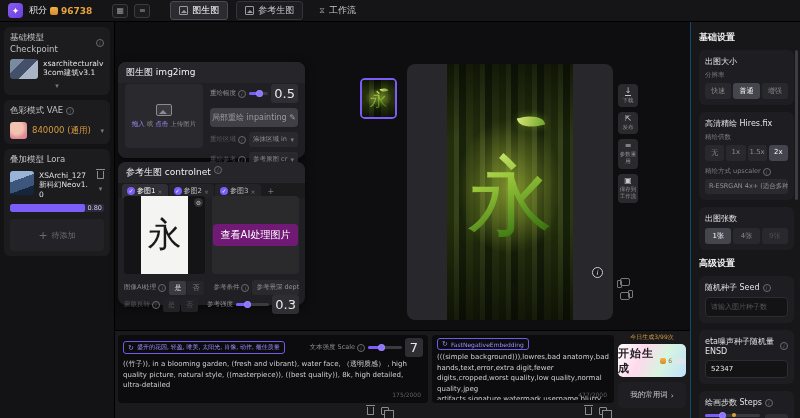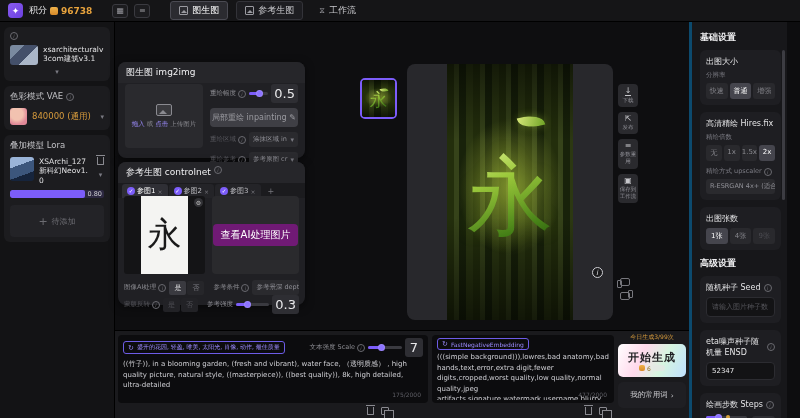--- a/index.html
+++ b/index.html
@@ -120,28 +120,28 @@
   .p-text { flex:1; font-size:7px; line-height:1.5; color:#cfcfd4; overflow:hidden; position:relative; }
   .counter { position:absolute; right:2px; bottom:1px; font-size:6px; color:#5f5f66; }
   .p-foot { position:absolute; display:flex; gap:7px; align-items:center; }
   .p-foot.f-pos { left:252px; top:76px; }
   .p-foot.f-neg { left:470px; top:76px; }
   .copy-ic { width:8px; height:8px; border:1px solid #8a8a90; border-radius:1px; position:relative; display:inline-block; }
   .copy-ic::before { content:""; position:absolute; left:2px; top:2px; width:8px; height:8px; border:1px solid #8a8a90; background:#1a1a1d; }
 
   .gen { position:absolute; left:503px; top:2px; width:68px; }
   .quota { font-size:6px; color:#d79b3c; text-align:center; margin-bottom:2px; white-space:nowrap; }
-  .gen-btn { width:100%; height:33px; border-radius:5px; background:linear-gradient(115deg,#ffffff 0%,#ffd9ec 35%,#d6f5e0 65%,#bfe0ff 100%); display:flex; flex-direction:column; align-items:center; justify-content:center; }
+  .gen-btn { width:100%; height:33px; border-radius:5px; background:linear-gradient(115deg,#ffffff 0%,#ffd9ec 35%,#d6f5e0 65%,#bfe0ff 100%); display:flex; flex-direction:row; align-items:center; justify-content:center; }
   .gen-btn b { color:#1c1c1f; font-size:11px; font-weight:bold; letter-spacing:1px; }
   .gen-cost { display:flex; align-items:center; gap:2px; font-size:6px; color:#8c6a20; }
   .gen-pill { width:12px; height:6px; border-radius:3px; background:#e5e5e5aa; display:inline-block; }
   .fav { margin-top:5px; background:#1f1f23; border-radius:5px; height:26px; display:flex; align-items:center; justify-content:center; gap:3px; font-size:7.5px; color:#c8c8cc; }
 
   
-  .rsb { position:absolute; top:0; right:13px; width:98px; bottom:0; background:#17171a; border-left:3px solid #0c4a6e; overflow:hidden; }
+  .rsb { position:absolute; top:0; right:0; width:110px; bottom:0; background:#17171a; border-left:1px solid #0c4a6e; overflow:hidden; }
   .r-tabs { display:flex; height:21px; border-bottom:1px solid #000; }
   .r-tab { flex:1; display:flex; align-items:center; justify-content:center; font-size:8.5px; color:#7a7a82; background:#121214; }
   .r-tab.on { background:#1f1f23; color:#fff; }
   .r-body { padding:6px 6px 0 8px; }
   .r-sec { font-size:9px; color:#f0f0f2; font-weight:bold; margin:4px 0 6px; }
   .card-r { background:#1e1e22; border-radius:6px; padding:6px 6px; margin-bottom:7px; }
   .card-r h4 { font-size:8px; color:#e4e4e6; font-weight:normal; display:flex; align-items:center; gap:3px; margin-bottom:4px; }
   .sub-lab { font-size:6.5px; color:#7c7c84; margin-bottom:3px; display:flex; align-items:center; gap:2px; }
   .seg { display:flex; gap:2px; }
   .seg span { flex:1; text-align:center; font-size:7px; color:#8a8a90; background:#29292d; border-radius:3px; padding:3px 0; }
@@ -180,20 +180,21 @@
     <div class="tab">
       <span style="color:#9a9aa0;font-size:8px">⧖</span>
       <span>工作流</span>
     </div>
   </div>
 </div>
 
 <div class="lsb">
   <div class="card-l">
     <div class="sec-h">
+      <span>基础模型 Checkpoint</span>
       <span class="info-i">i</span>
     </div>
     <div class="row">
       <div class="thumb-ckpt"></div>
       <div class="m-name">xsarchitecturalv3com建筑v3.1</div>
     </div>
     <div class="chev chev-c">▾</div>
   </div>
 
   <div class="card-l">

